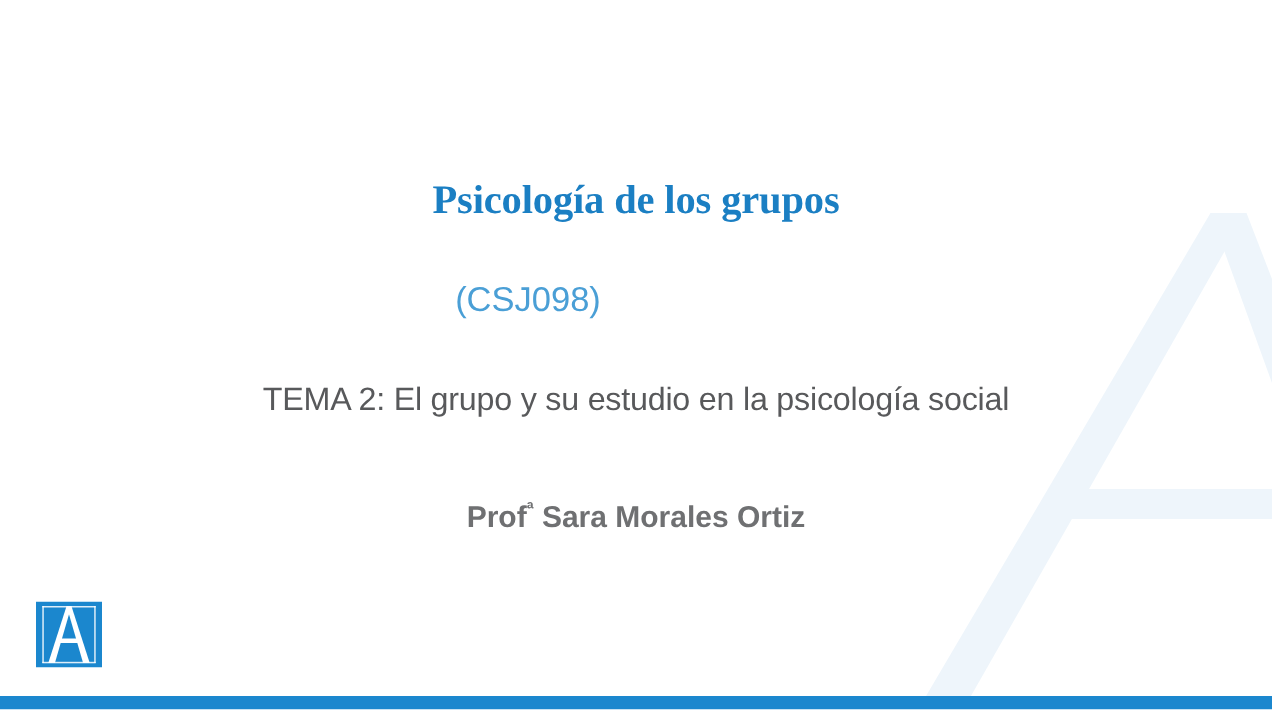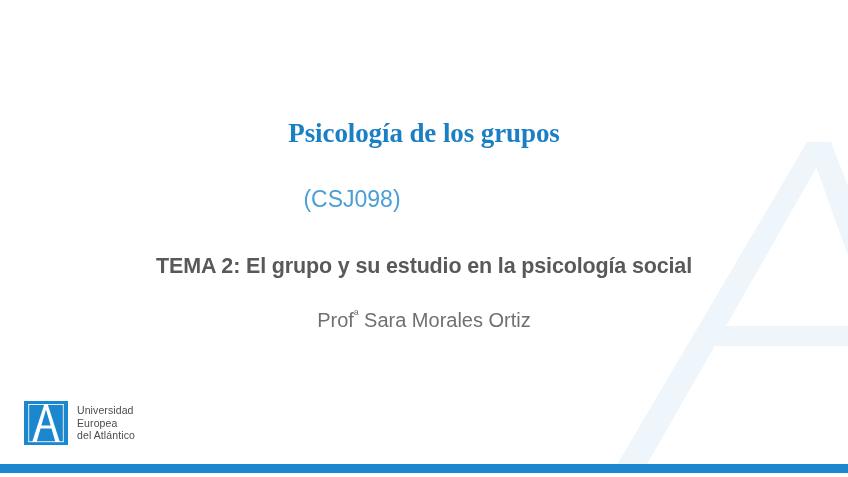--- a/index.html
+++ b/index.html
@@ -66,33 +66,33 @@
     color: #4a9fd6;
     white-space: nowrap;
   }
   .title-topic {
     position: absolute;
     left: 0;
     top: 254px;
     width: 848px;
     text-align: center;
     font-size: 21.5px;
-    font-weight: bold;
+    font-weight: normal;
     letter-spacing: -0.15px;
     color: #58595b;
     white-space: nowrap;
   }
   .title-author {
     position: absolute;
     left: 0;
-    top: 309px;
+    top: 334px;
     width: 848px;
     text-align: center;
     font-size: 20px;
-    font-weight: normal;
+    font-weight: bold;
     color: #6f7072;
     white-space: nowrap;
   }
   .sup-ord {
     font-size: 0.62em;
     vertical-align: super;
     line-height: 0;
   }
 
   
@@ -180,23 +180,18 @@
         <g fill="#ffffff">
           <polygon points="20.4,3 23.6,3 12.6,41 8.2,41"></polygon>
           <polygon points="20.4,3 23.6,3 35.8,41 31.4,41"></polygon>
           <polygon points="15.6,24.6 28.4,24.6 29.2,27.6 14.8,27.6"></polygon>
         </g>
 
         <rect x="4.2" y="40.2" width="35.6" height="1" fill="#ffffff" opacity="0.85"></rect>
         <rect x="4.2" y="3" width="35.6" height="1" fill="#ffffff" opacity="0.85"></rect>
       </svg>
     </div>
-    <div id="logo-text">
-      <div>Universidad</div>
-      <div>Europea</div>
-      <div>del Atlántico</div>
-    </div>
   </div>
 
   <div id="bottom-bar"></div>
   <div id="bottom-bar-shadow"></div>
 
 </div>
 
 </body></html>

